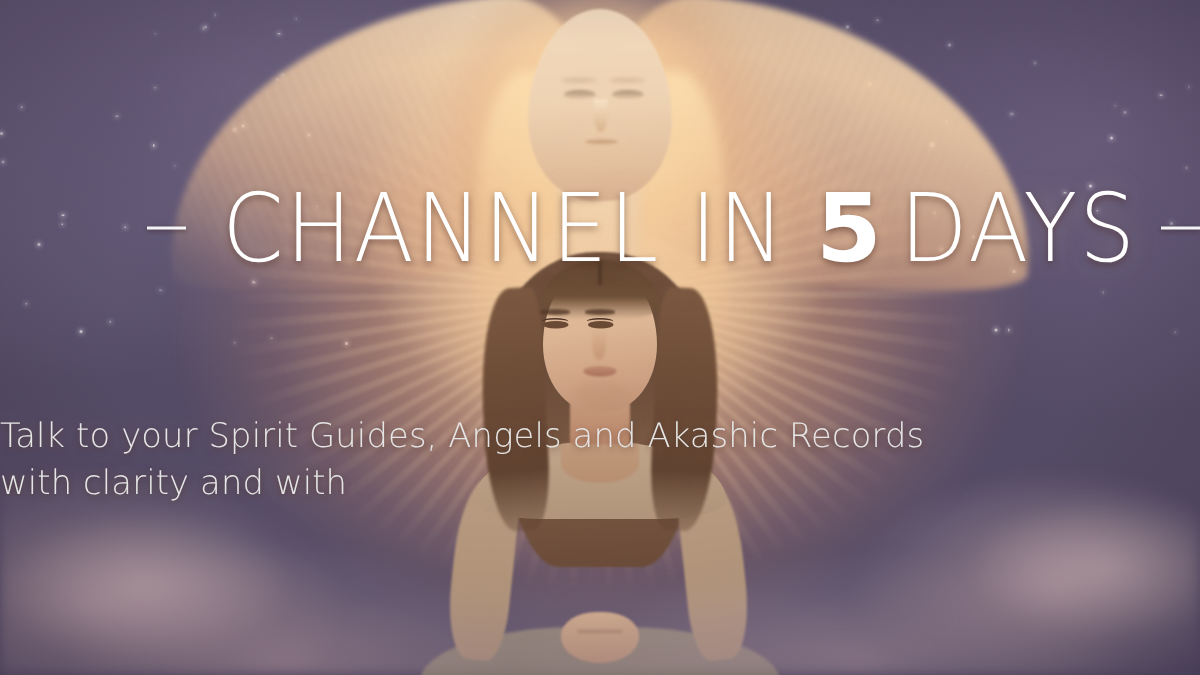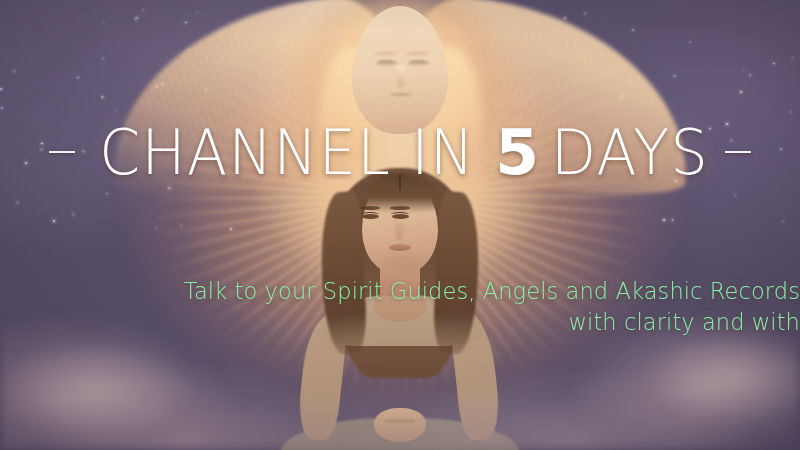--- a/index.html
+++ b/index.html
@@ -301,21 +301,21 @@
     filter:blur(6px);
   }
   .vignette{
     position:absolute;inset:0;
     background:radial-gradient(ellipse 78% 80% at 50% 48%, rgba(0,0,0,0) 52%, rgba(40,28,48,.34) 100%);
   }
 
   
   .title-row{
     position:absolute;left:0;top:112px;width:800px;height:80px;
-    display:flex;align-items:center;justify-content:center;gap:0;
+    display:flex;align-items:center;justify-content:flex-end;gap:0;
   }
   .rule{
     height:2px;background:rgba(255,255,255,.92);
     box-shadow:0 1px 3px rgba(60,30,20,.5);
     flex:0 0 auto;
   }
   .rule.l{width:26px;margin-right:10px;}
   .rule.r{width:26px;margin-left:10px;}
   .title{
     font-family:"DejaVu Sans", sans-serif;
@@ -333,27 +333,27 @@
   .title .t-seg{ transform:scaleX(.93); transform-origin:center; }
   .title .big5{
     font-weight:700;
     font-size:63px;
     letter-spacing:0px;
     padding:0 6px;
   }
 
   .subtitle{
     position:absolute;left:0;top:276px;width:800px;
-    text-align:right;
+    text-align:left;
     font-family:"DejaVu Sans", sans-serif;
     font-weight:300;
     font-size:22.5px;
     line-height:31px;
     letter-spacing:.1px;
-    color:#86efac;
+    color:#e5e5e5;
     text-shadow:0 1px 4px rgba(70,40,30,.7), 0 0 12px rgba(255,220,190,.3);
   }
   .subtitle .ln{display:block;}
 </style>
 </head>
 <body>
 
 <div id="stage">
 
   <div class="bg-base"></div>

